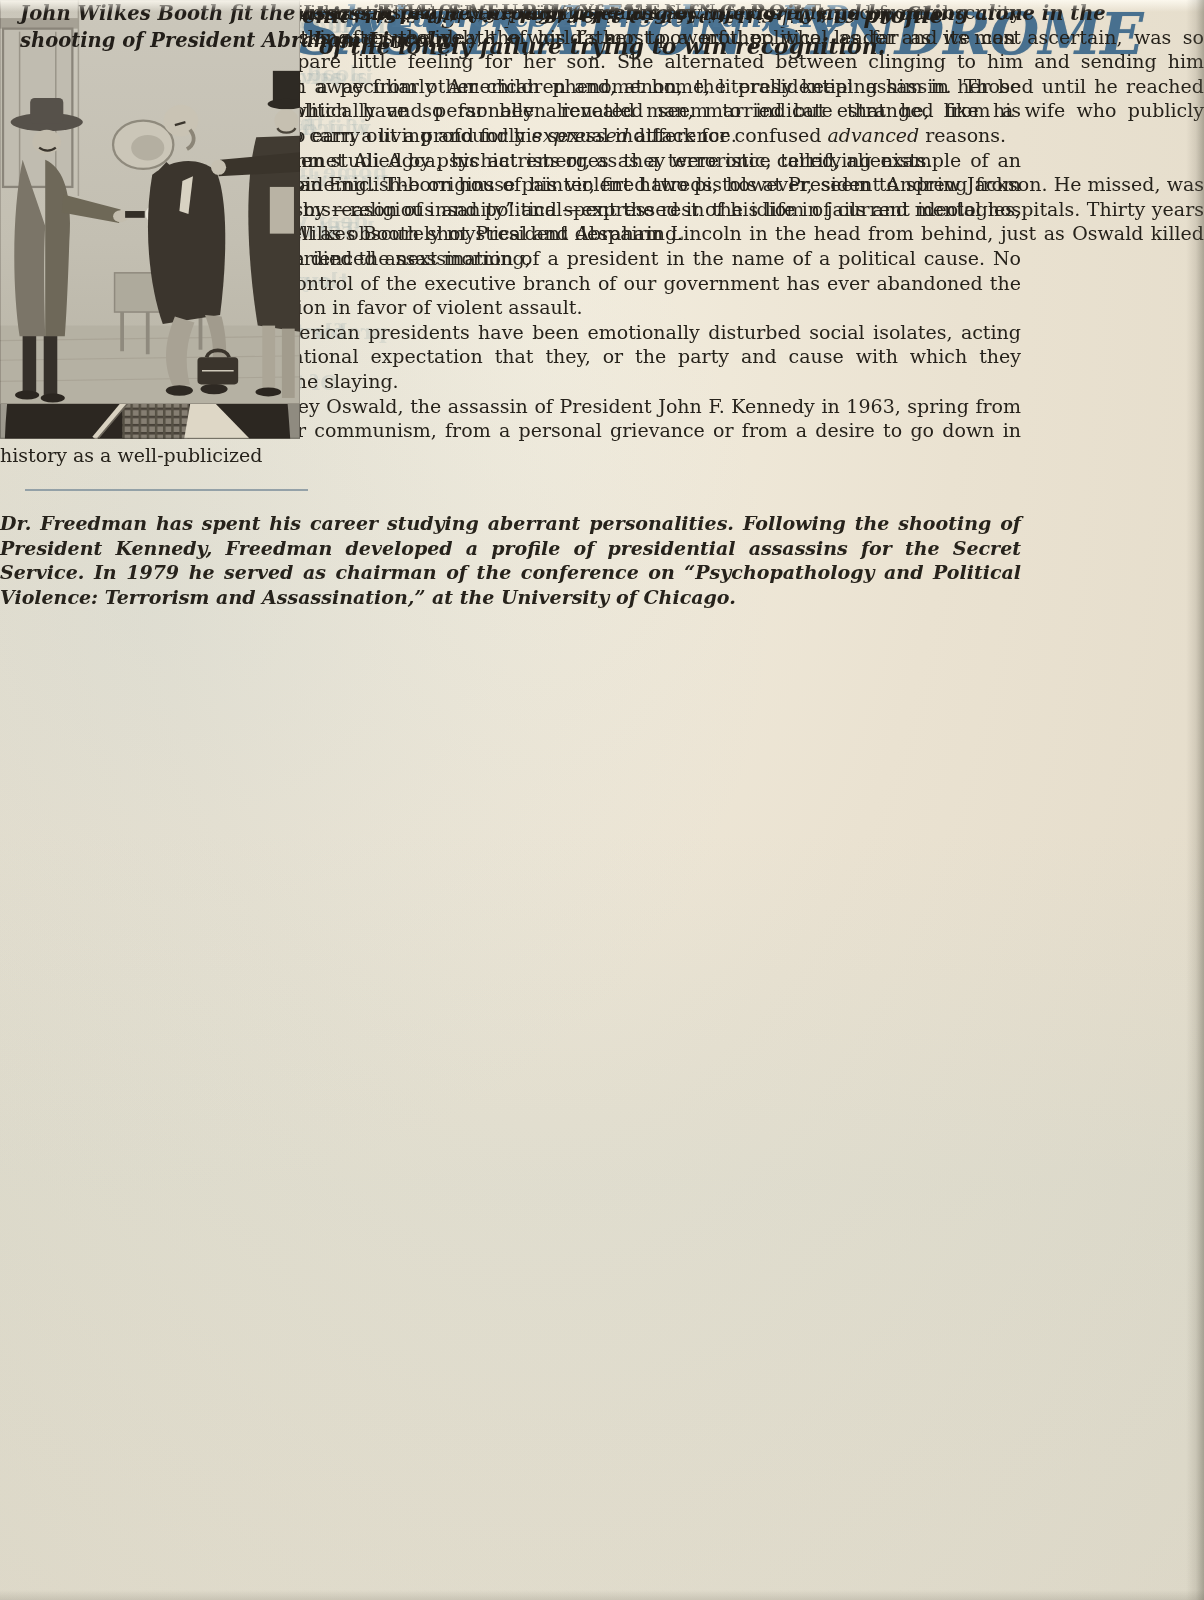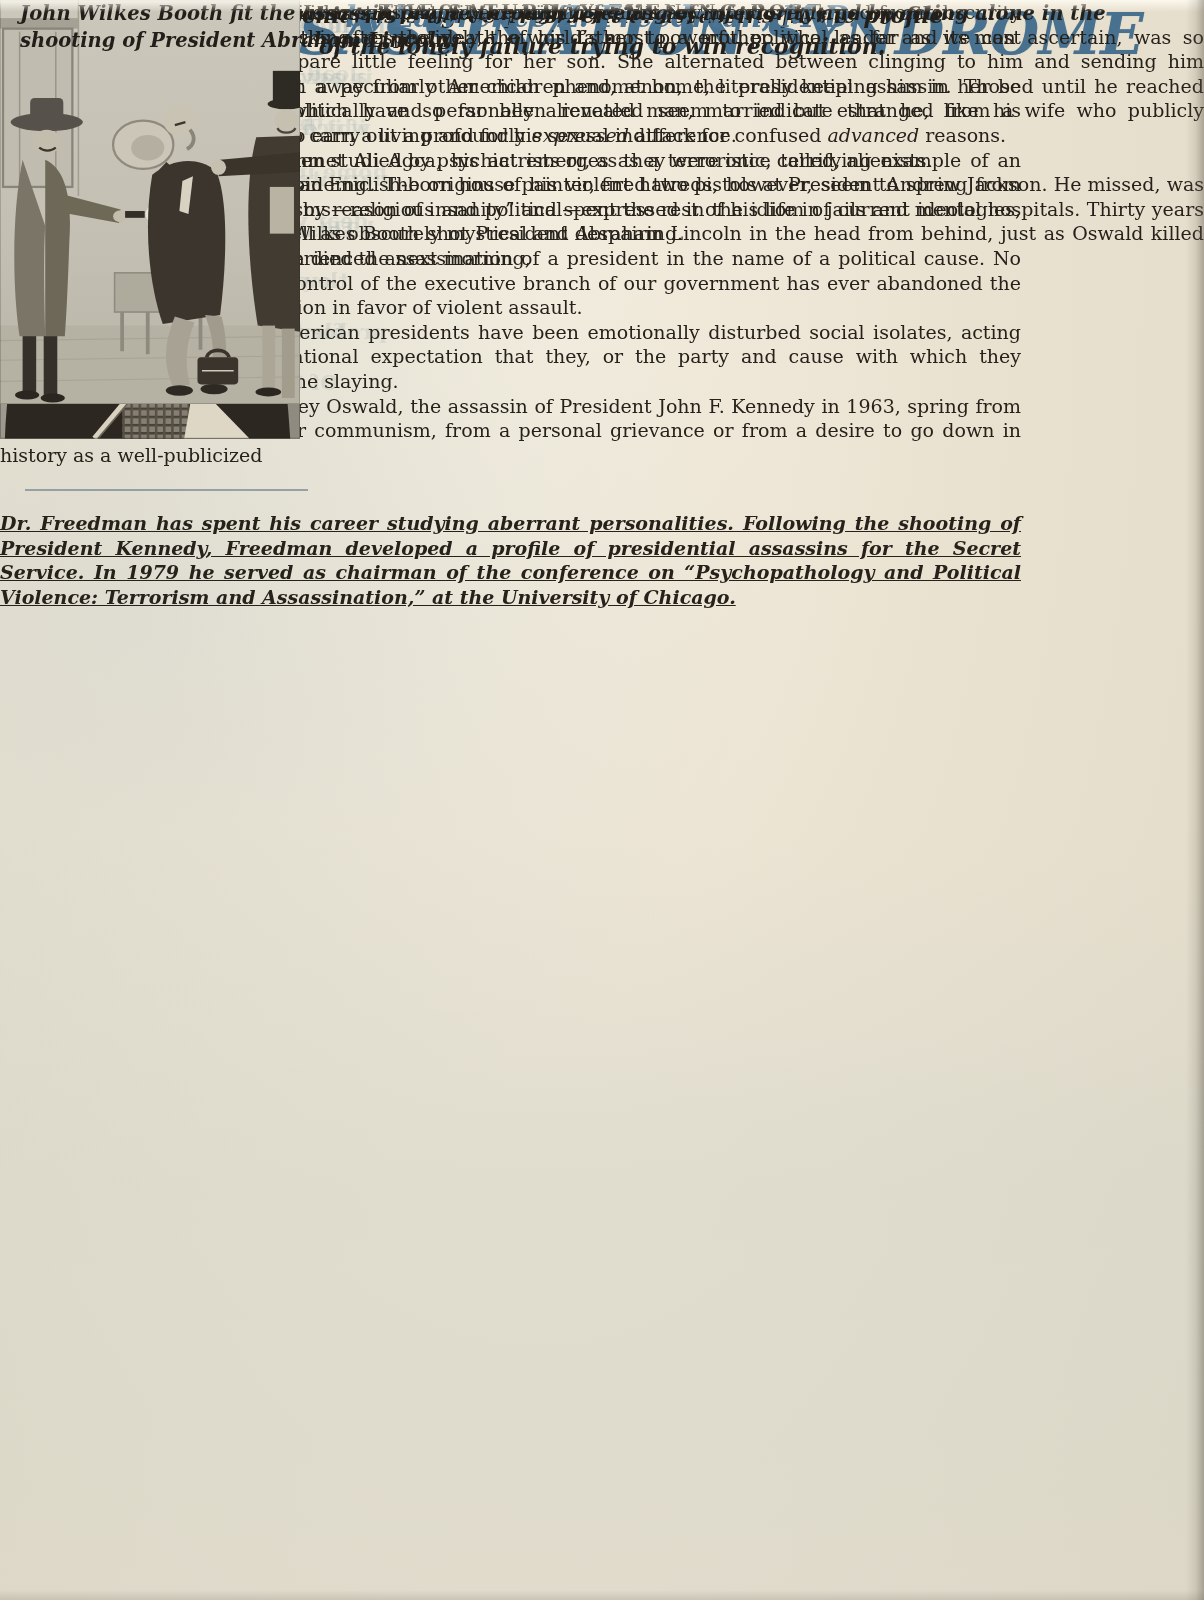--- a/index.html
+++ b/index.html
@@ -60,21 +60,21 @@
     color:#26221b; text-indent:24px; }
   .col p.no-indent { text-indent:0; }
   .col p i { font-style:italic; }
   .dropcap { float:left; font-size:84px; line-height:64px; font-weight:bold;
     color:#5e86a6; margin:4px 9px 0 0; }
   .col-notch { float:right; width:183px; height:662px; margin-top:610px; }
 
   .bio-rule { border:0; border-top:2px solid #7f919c; width:283px;
     margin:22px 0 20px 25px; opacity:0.8; }
   .bio-text { font-style:italic; font-weight:bold; font-size:19px;
-    line-height:25.6px; text-align:justify; margin:0; color:#26221b;text-decoration:underline; }
+    line-height:25.6px; text-align:justify; margin:0; color:#26221b; }
 
   
   .figure { position:absolute; z-index:4; }
   .fig-booth   { left:423; top:928; width:368; height:538; }
   .fig-guiteau { left:806; top:930; width:398; height:536; }
   .figure svg { display:block; width:100%; height:100%; }
 
   
   .caption { position:absolute; z-index:4; font-size:19.5px; line-height:27px;
     font-weight:bold; font-style:italic; color:#221e19; }

